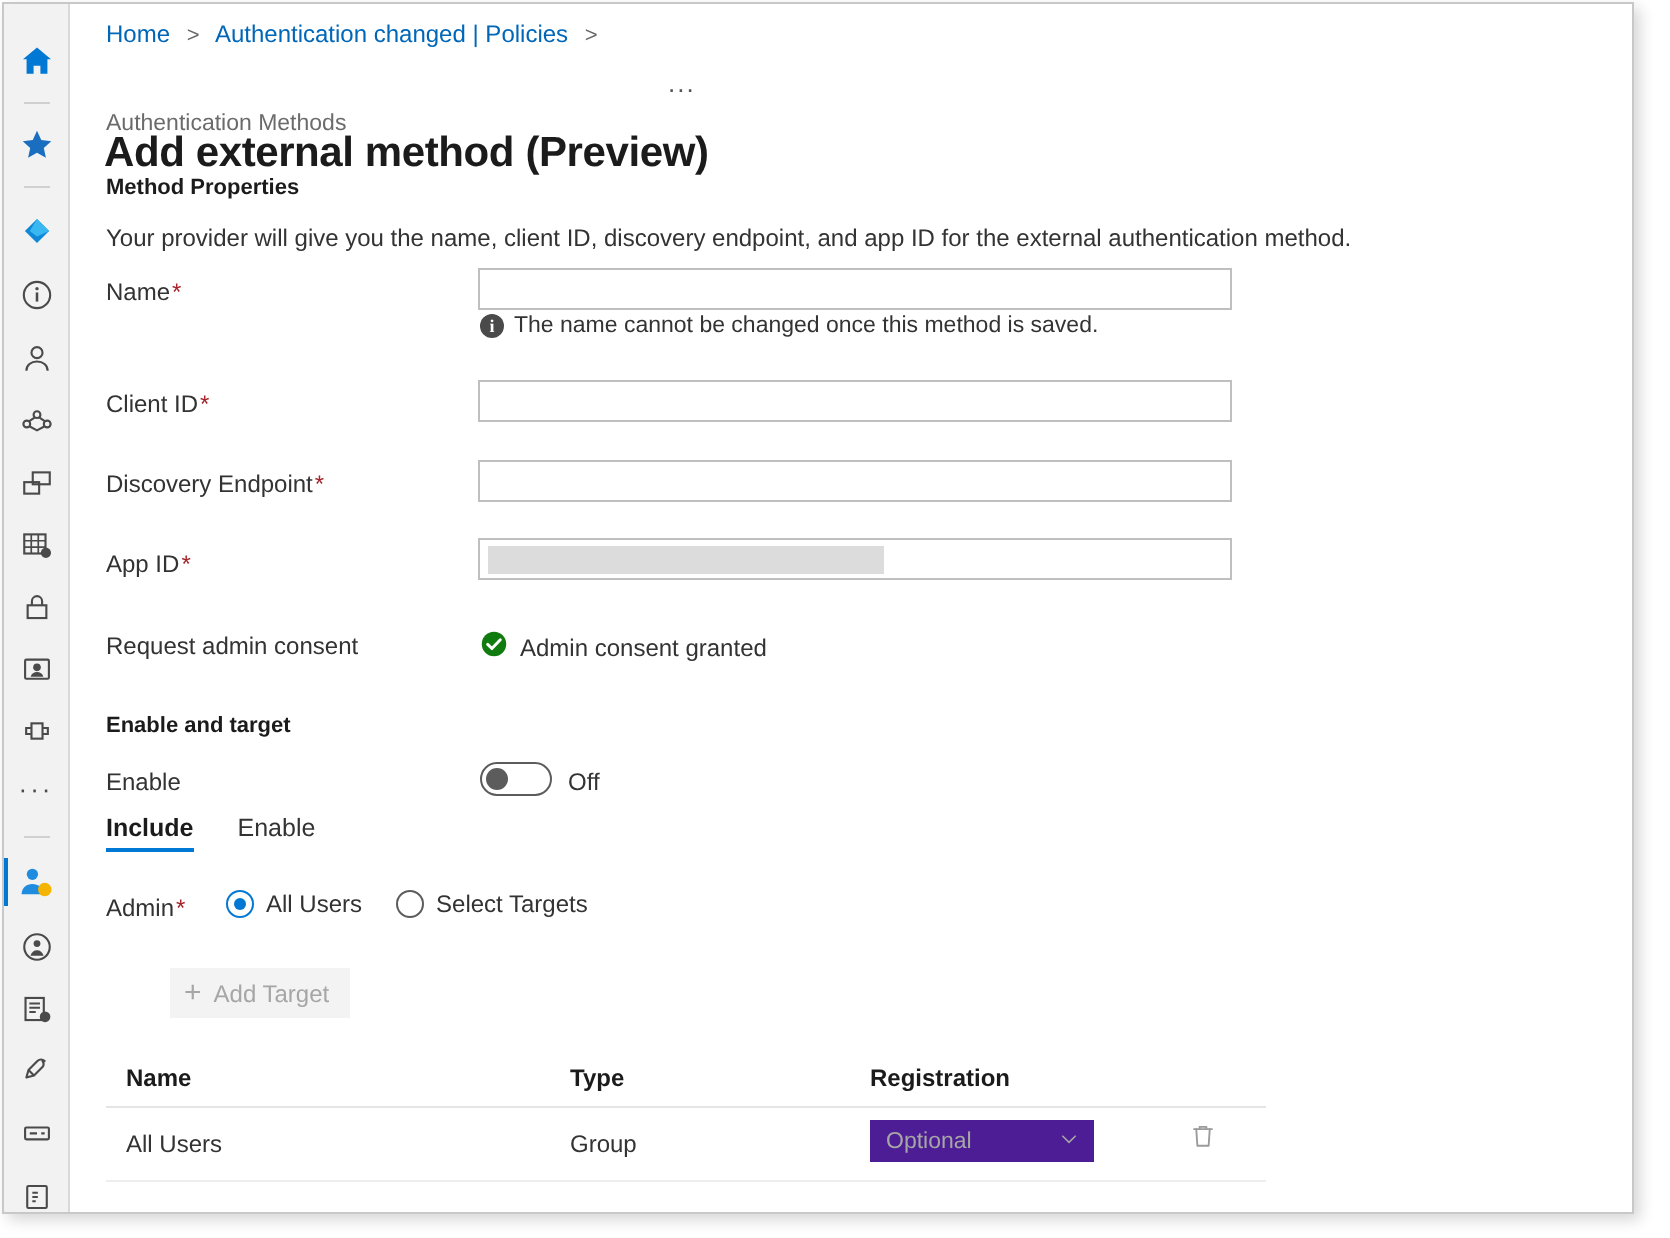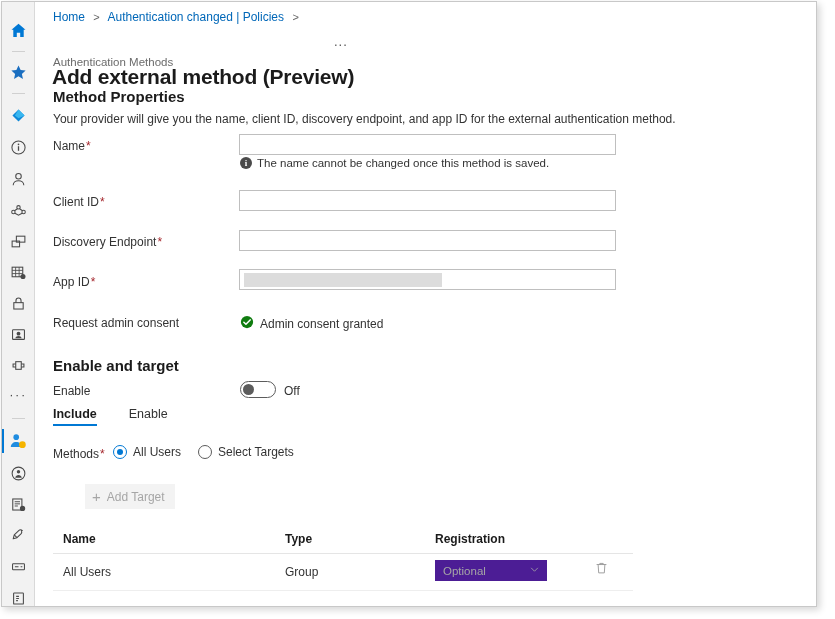--- a/index.html
+++ b/index.html
@@ -125,21 +125,21 @@
     position: absolute;
     left: 18px;
     top: 54px;
     font-size: 11.5px;
     color: #6b6b6b;
   }
 
   .section-head {
     position: absolute;
     left: 18px;
-    font-size: 15px;
+    font-size: 11px;
     font-weight: bold;
     color: #1b1b1b;
   }
   .helper-line {
     position: absolute;
     left: 18px;
     font-size: 12px;
     color: #333333;
   }
 
@@ -229,21 +229,21 @@
     left: 249px;
     font-size: 12px;
     color: #333333;
   }
 
   
   .tabs {
     position: absolute;
     left: 18px;
     display: flex;
-    gap: 32px;
+    gap: 22px;
   }
   .tab {
     font-size: 12.5px;
     color: #333333;
     padding-bottom: 5px;
     cursor: pointer;
     position: relative;
   }
   .tab.active {
     font-weight: bold;
@@ -602,21 +602,21 @@
         <div class="knob"></div>
       </div>
       <div class="toggle-label" style="top:382px">Off</div>
 
       <div class="tabs" style="top:405px">
         <div class="tab active">Include</div>
         <div class="tab">Enable</div>
       </div>
 
       <div class="field-label" style="top:445px">
-        <span>Methods</span><span class="req">*</span>
+        <span>Admin</span><span class="req">*</span>
       </div>
       <div class="radio-group" style="left:78px; top:443px">
         <div class="radio-opt checked">
           <span class="radio-mark"></span>
           <span>All Users</span>
         </div>
         <div class="radio-opt">
           <span class="radio-mark"></span>
           <span>Select Targets</span>
         </div>

